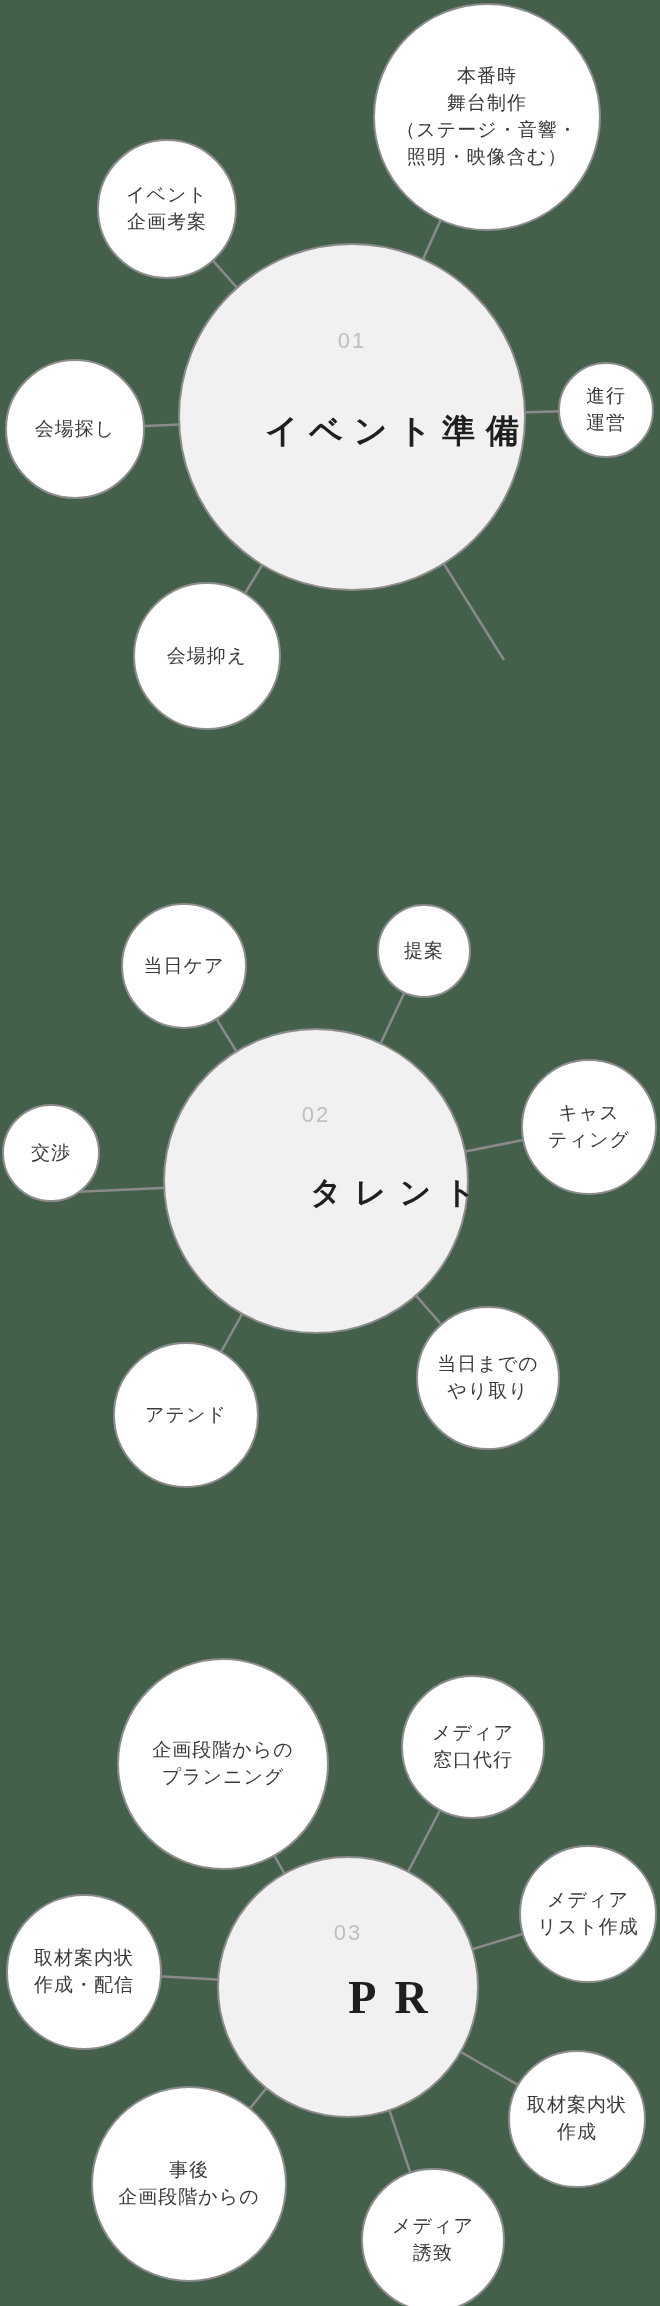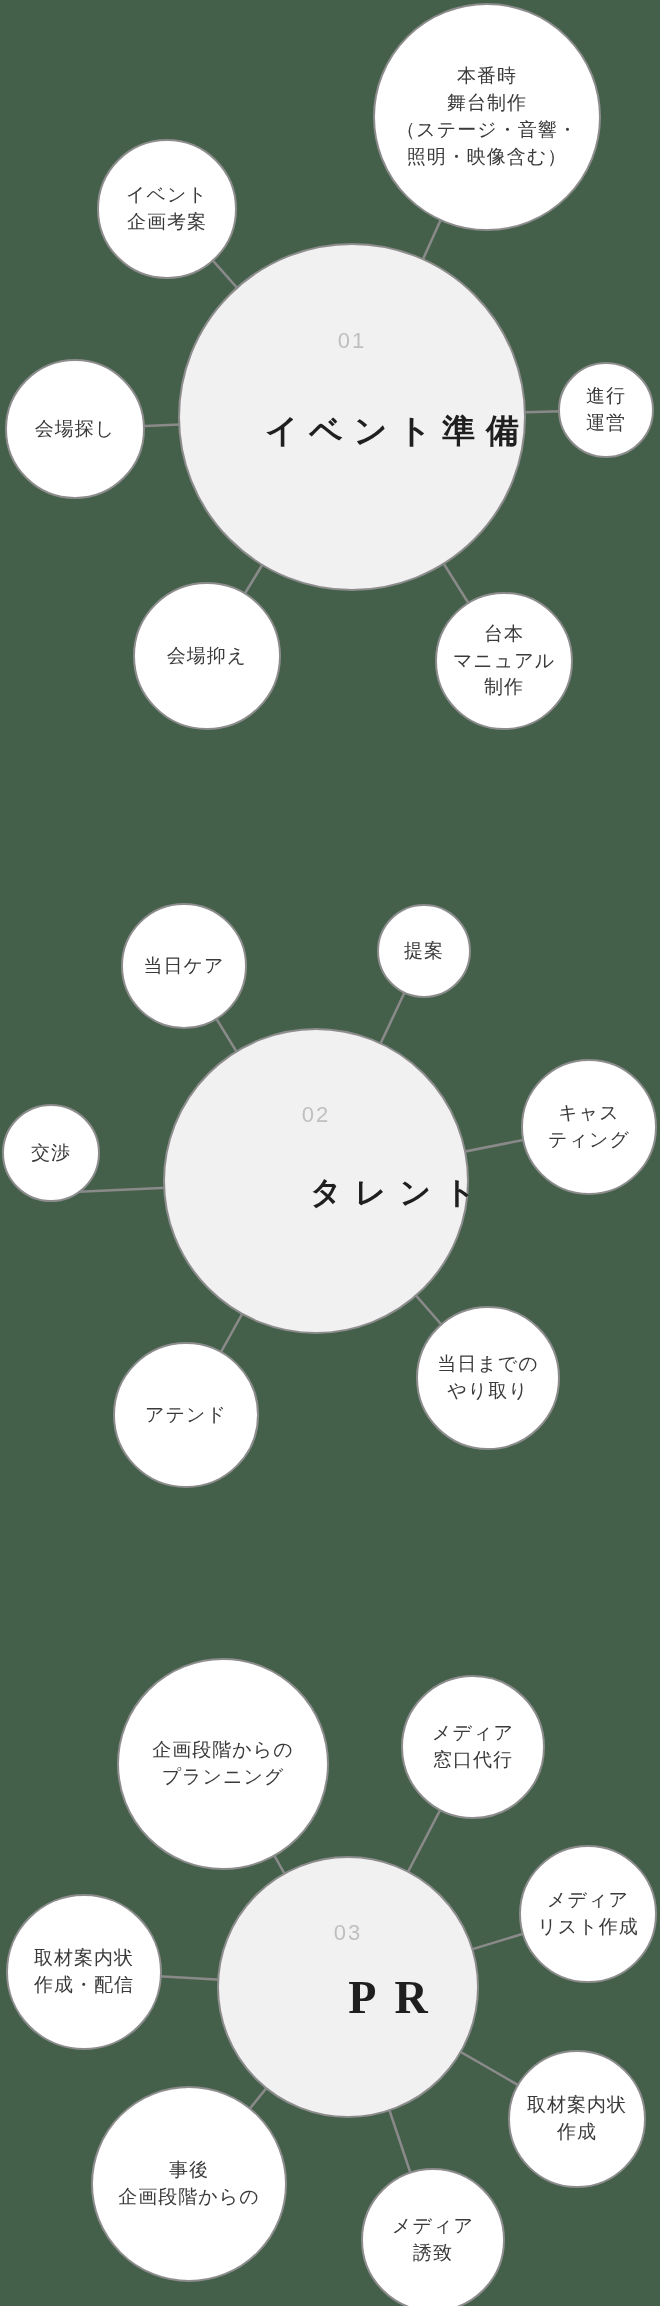--- a/index.html
+++ b/index.html
@@ -123,25 +123,20 @@
 
   <div class="circle sat" style="left:558px;top:362px;width:96px;height:96px">
     <span class="label">進行
 運営</span>
   </div>
 
   <div class="circle sat" style="left:133px;top:582px;width:148px;height:148px">
     <span class="label">会場抑え</span>
   </div>
 
-  <div class="circle sat" style="left:435px;top:592px;width:138px;height:138px">
-    <span class="label">台本
-マニュアル
-制作</span>
-  </div>
 
   <div class="circle hub" style="left:163px;top:1028px;width:306px;height:306px">
     <div class="hub-num">02</div>
     <div class="hub-title t2">タレント</div>
   </div>
 
   <div class="circle sat" style="left:121px;top:903px;width:126px;height:126px">
     <span class="label">当日ケア</span>
   </div>
 

